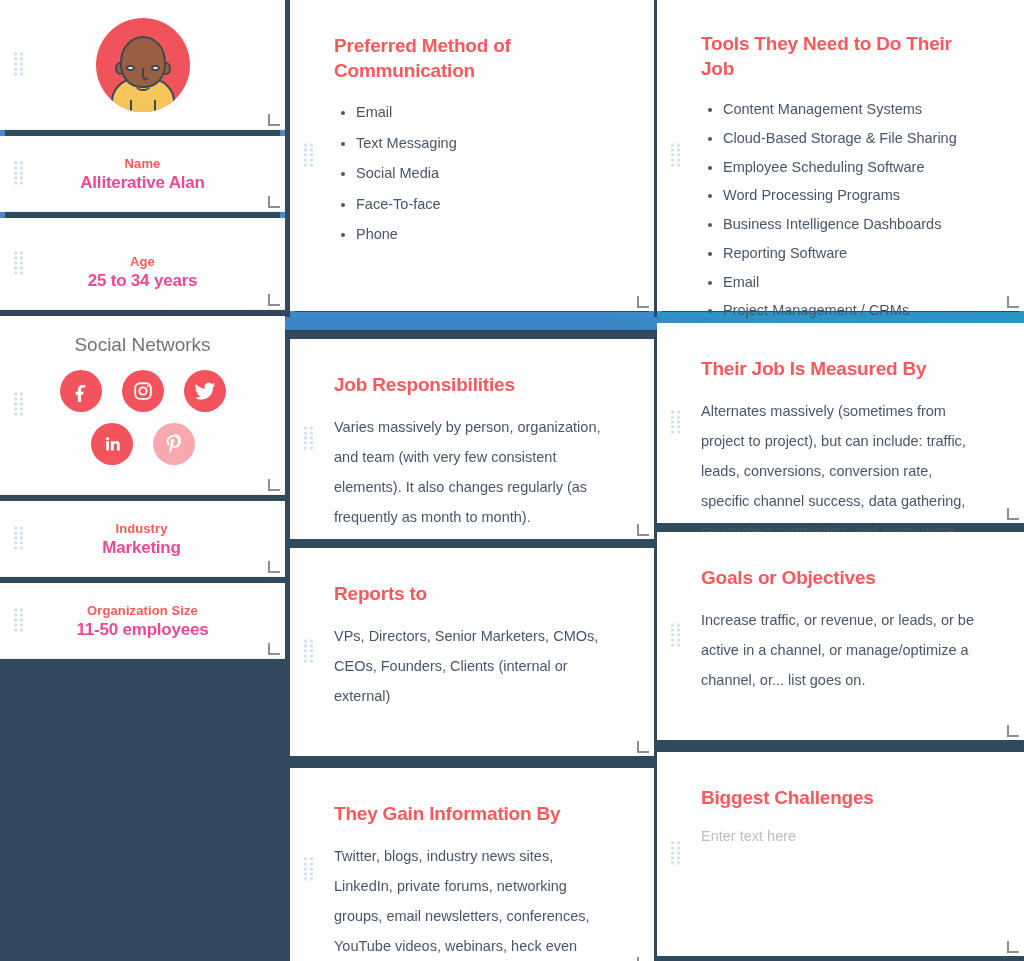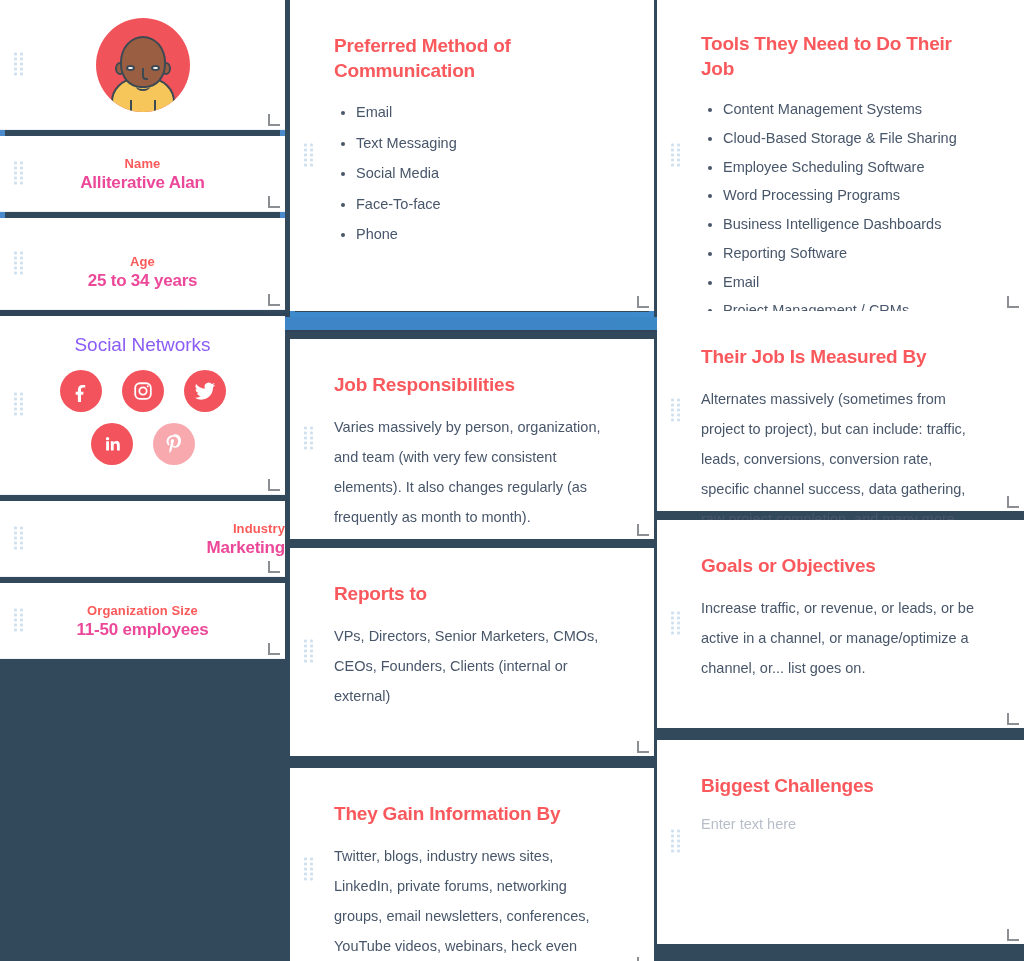--- a/index.html
+++ b/index.html
@@ -89,21 +89,21 @@
     position:absolute;left:50%;bottom:-6px;transform:translateX(-50%);
     width:64px;height:40px;background:#f6c65b;border:2px solid #3e4a53;
     border-radius:24px 24px 6px 6px;box-sizing:border-box;
   }
   .av-leg{position:absolute;bottom:0;width:0;height:12px;border-left:2px solid #3e4a53;}
   .av-leg.l{left:34px;}
   .av-leg.r{right:34px;}
 
   
   .social-card{padding:14px 0 18px 0;}
-  .social-title{color:#8b5cf6;font-size:19px;margin:4px 0 14px 0;font-weight:400;}
+  .social-title{color:#737373;font-size:19px;margin:4px 0 14px 0;font-weight:400;}
   .social-row{display:flex;justify-content:center;gap:20px;margin-bottom:11px;}
   .sicon{
     width:42px;height:42px;border-radius:50%;background:#f2535c;
     display:flex;align-items:center;justify-content:center;
     color:#fff;
   }
   .sicon.faded{background:#f8a9ae;}
   .sicon svg{display:block;}
 
   
@@ -235,21 +235,21 @@
         </span>
         <span class="sicon faded">
           <svg width="22" height="22" viewBox="0 0 24 24" fill="#fff">
               <path d="M12 2.2C6.6 2.2 3.9 6 3.9 9.2c0 1.95.74 3.68 2.32 4.33.26.11.49 0 .57-.29.05-.2.17-.7.23-.91.08-.28.05-.38-.16-.63-.46-.54-.75-1.24-.75-2.23 0-2.87 2.15-5.45 5.6-5.45 3.05 0 4.73 1.87 4.73 4.36 0 3.28-1.45 6.05-3.6 6.05-1.19 0-2.08-.99-1.8-2.2.34-1.45 1-3.01 1-4.06 0-.94-.5-1.72-1.54-1.72-1.22 0-2.2 1.26-2.2 2.95 0 1.08.36 1.8.36 1.8l-1.47 6.22c-.44 1.84-.07 4.1-.04 4.32.02.14.2.17.28.07.12-.15 1.63-2.02 2.14-3.88.15-.53.84-3.27.84-3.27.41.79 1.62 1.48 2.9 1.48 3.82 0 6.41-3.48 6.41-8.14 0-3.52-2.98-6.8-7.52-6.8z"></path>
             </svg>
         </span>
       </div>
       <span class="rz"></span>
     </div>
 
-    <div class="card lcard" style="padding:20px 0 18px 12px;text-align:right;">
+    <div class="card lcard" style="padding:20px 14px 18px 12px;">
       <span class="handle">
           <i></i>
           <i></i>
           <i></i>
           <i></i>
           <i></i>
           <i></i>
           <i></i>
           <i></i>
           <i></i>
@@ -355,21 +355,21 @@
           <i></i>
         </span>
       <p class="ctitle">They Gain Information By</p>
       <p class="cbody">Twitter, blogs, industry news sites, LinkedIn, private forums, networking groups, email newsletters, conferences, YouTube videos, webinars, heck even Instagram</p>
       <span class="rz"></span>
     </div>
   </div>
 
   <div class="col col-right">
 
-    <div class="card ccard" style="height:311px;margin-bottom:0;padding-top:32px;">
+    <div class="card ccard" style="height:311px;margin-bottom:12px;padding-top:32px;">
       <span class="handle">
           <i></i>
           <i></i>
           <i></i>
           <i></i>
           <i></i>
           <i></i>
           <i></i>
           <i></i>
           <i></i>

